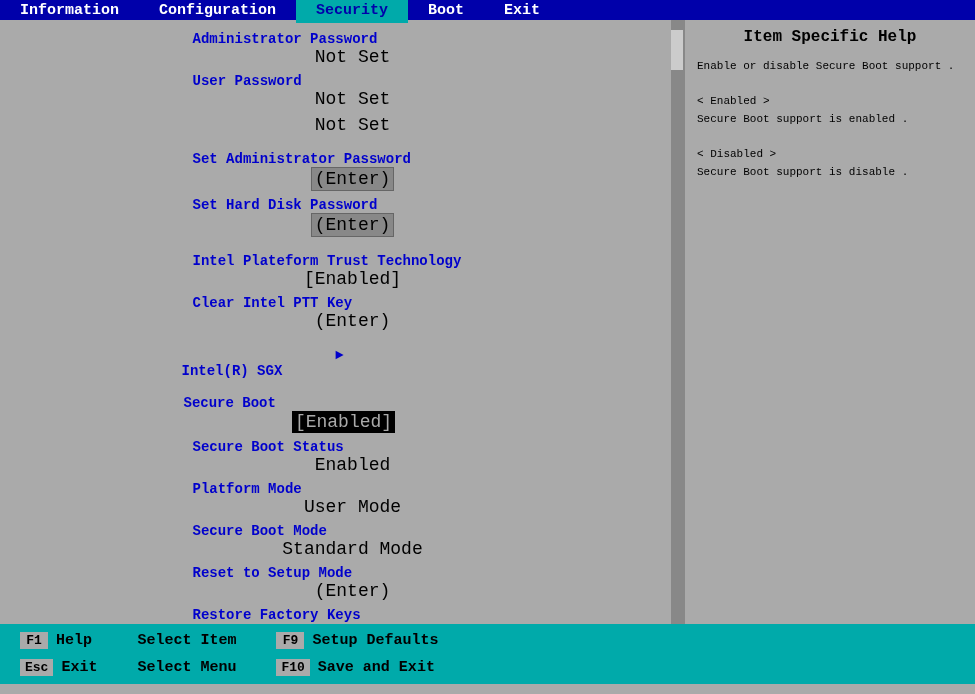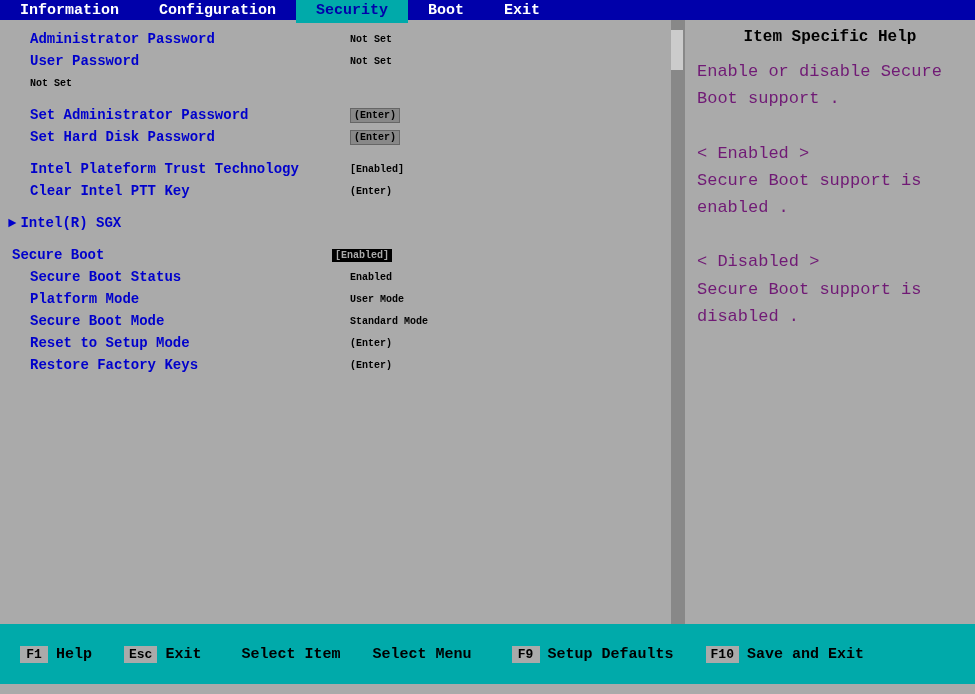--- a/index.html
+++ b/index.html
@@ -45,35 +45,36 @@
       border-right: 2px solid #888;
       overflow: hidden;
       position: relative;
     }
 
     .menu-row {
       display: flex;
       align-items: center;
       padding: 3px 8px 3px 30px;
       min-height: 22px;
+      flex-direction: column;
     }
     .menu-row.has-arrow {
       padding-left: 8px;
     }
     .menu-row .label {
       color: #0000cc;
       font-weight: bold;
       font-size: 14px;
       min-width: 320px;
       cursor: pointer;
     }
     .menu-row .value {
       color: #000000;
-      font-weight: bold;
-      font-size: 10px;
+      font-weight: normal;
+      font-size: 18px;
     }
     .menu-row .value.highlighted {
       background: #000000;
       color: #aaaaaa;
       padding: 1px 3px;
     }
     .menu-row .value.bracketed {
       background: #888888;
       color: #000000;
       padding: 1px 3px;
@@ -113,22 +114,22 @@
       background: #aaaaaa;
     }
     #help-title {
       text-align: center;
       color: #000000;
       font-weight: bold;
       font-size: 16px;
       margin-bottom: 12px;
     }
     #help-text {
-      color: #701a75;
-      font-size: 17px;
+      color: #000000;
+      font-size: 11px;
       line-height: 1.6;
     }
 
     
     #status-bar {
       height: 60px;
       background: #00aaaa;
       display: flex;
       align-items: stretch;
     }
@@ -147,24 +148,24 @@
       min-width: 28px;
       text-align: center;
     }
     .status-label {
       color: #000000;
       font-weight: bold;
       font-size: 15px;
     }
     .status-col {
       display: flex;
-      flex-direction: row;
+      flex-direction: column;
       justify-content: space-around;
       padding: 4px 12px;
-      gap: 16px;
+      gap: 2px;
     }
     .enter-key {
       background: #000088;
       color: #ffffff;
       font-weight: bold;
       font-size: 13px;
       padding: 1px 5px;
       min-width: 45px;
       text-align: center;
     }
@@ -266,21 +267,21 @@
     </div>
   </div>
 
   <div id="right-panel">
     <div id="help-title">Item Specific Help</div>
     <div id="help-text">
       <span>Enable or disable Secure Boot support .</span><br><br>
       <span>&lt; Enabled &gt;</span><br>
       <span>Secure Boot support is enabled .</span><br><br>
       <span>&lt; Disabled &gt;</span><br>
-      <span>Secure Boot support is disabled .</span>
+      <span>Secure Boot support is disable .</span>
     </div>
   </div>
 
 </div>
 
 <div id="status-bar">
 
   <div class="status-col">
     <div class="status-cell">
       <span class="status-key">F1</span>

